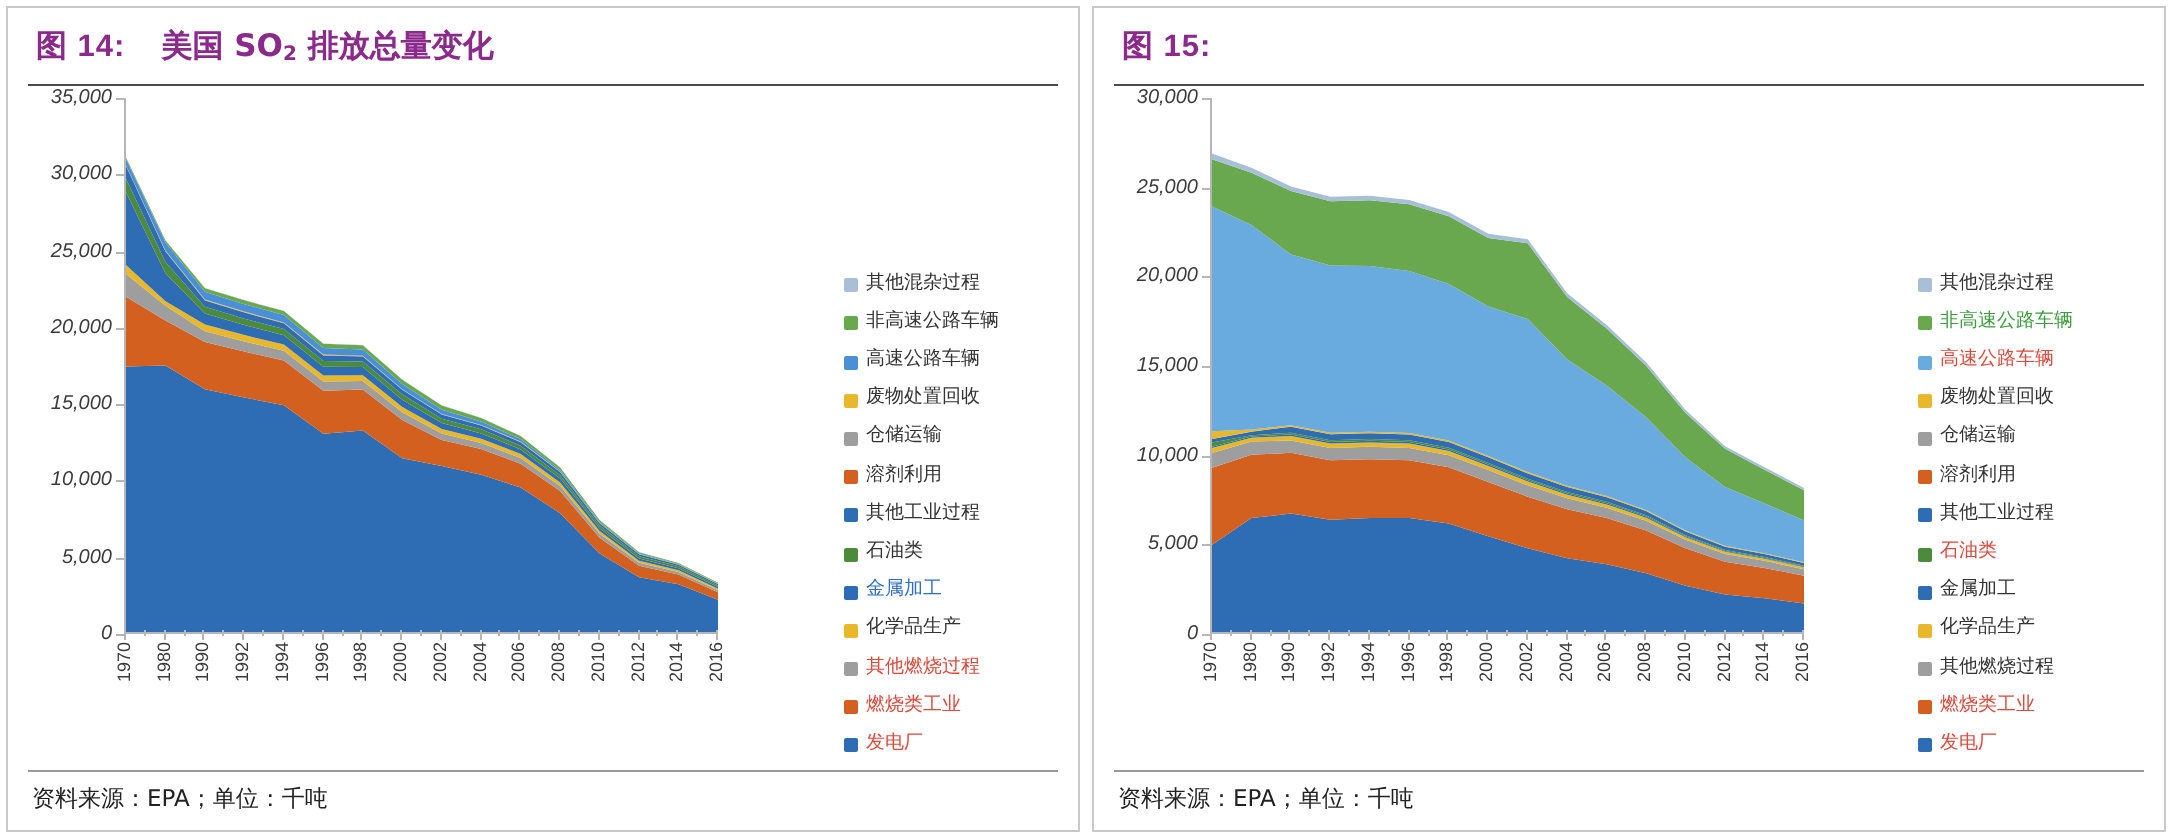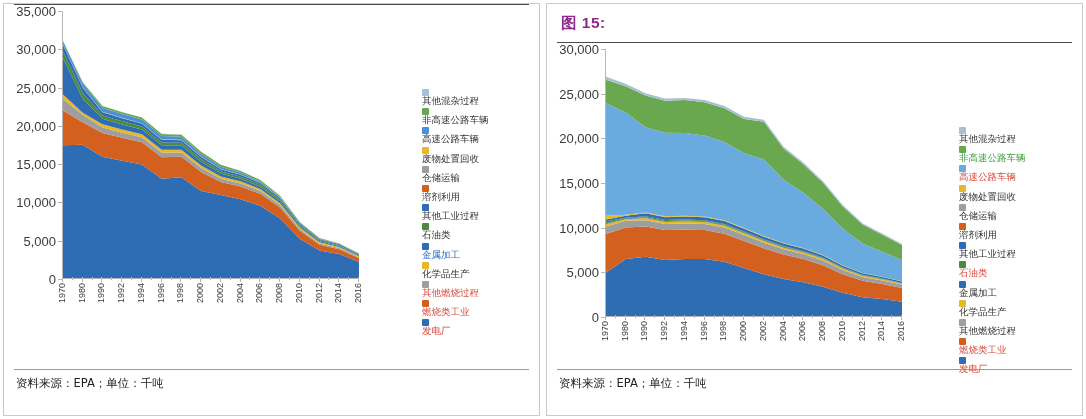--- a/index.html
+++ b/index.html
@@ -40,24 +40,25 @@
   .fig-title sub{font-size:10px;vertical-align:baseline;position:relative;top:2px;}
   .rule{height:1px;background:#4a4a4a;margin:0 10px;}
   .rule.thin{background:#9a9a9a;}
 
   
   .plotwrap{position:relative;height:330px;}
 
   .ylabels{position:absolute;left:0;top:0;width:56px;height:280px;}
   .ylab{
     position:absolute;right:4px;
-    font-size:13px;color:#3b3b3b;
+    font-size:10px;color:#3b3b3b;
     transform:translateY(-50%);
     white-space:nowrap;
     font-family:"Liberation Sans",sans-serif;
+    font-style:italic;
   }
 
   .plot{
     position:absolute;
     left:58px;top:6px;
     width:297px;height:268px;
     box-sizing:border-box;
     border-left:1px solid #b6b6b6;
     border-bottom:1px solid #b6b6b6;
   }
@@ -79,53 +80,56 @@
   .tick{position:absolute;top:-6px;width:1px;height:5px;background:#b6b6b6;}
   .ytick{position:absolute;left:-5px;width:5px;height:1px;background:#b6b6b6;}
 
   
   .legend{
     position:absolute;left:418px;top:84px;
     width:115px;
   }
   .panel.right .legend{left:412px;}
   .lgd-row{
-    display:flex;align-items:flex-start;
+    display:flex;align-items:flex-end;
     height:19.2px;
     white-space:nowrap;
-    flex-direction:column;
   }
   .sw{
     width:7px;height:7px;
     margin-right:4px;flex:0 0 auto;
     border-radius:1px;
   }
   .lgd-txt{
     font-size:9.5px;
     font-family:"DejaVu Sans","Liberation Sans",sans-serif;
     color:#333;
     line-height:1;
   }
 
   
-  .foot{position:absolute;left:0;bottom:16px;width:100%;}
+  .foot{position:absolute;left:0;bottom:0;width:100%;}
   .foot .rule{margin:0 10px 6px 10px;}
   .src{
     font-size:11.5px;color:#222;
     padding:0 0 8px 12px;
     font-family:"DejaVu Sans","Liberation Sans",sans-serif;
     white-space:nowrap;
   }
 </style>
 </head>
 <body>
 
 <div class="sheet">
 
   <div class="panel left">
+    <div class="fig-head">
+      <span class="fig-no">图 14:</span>
+      <span class="fig-title"><span>美国 SO</span><sub>2</sub><span> 排放总量变化</span></span>
+    </div>
     <div class="rule"></div>
 
     <div class="plotwrap">
       <div class="ylabels">
           <div class="ylab" style="top: 274px;">0</div>
           <div class="ylab" style="top: 235.714px;">5,000</div>
           <div class="ylab" style="top: 197.429px;">10,000</div>
           <div class="ylab" style="top: 159.143px;">15,000</div>
           <div class="ylab" style="top: 120.857px;">20,000</div>
           <div class="ylab" style="top: 82.5714px;">25,000</div>

